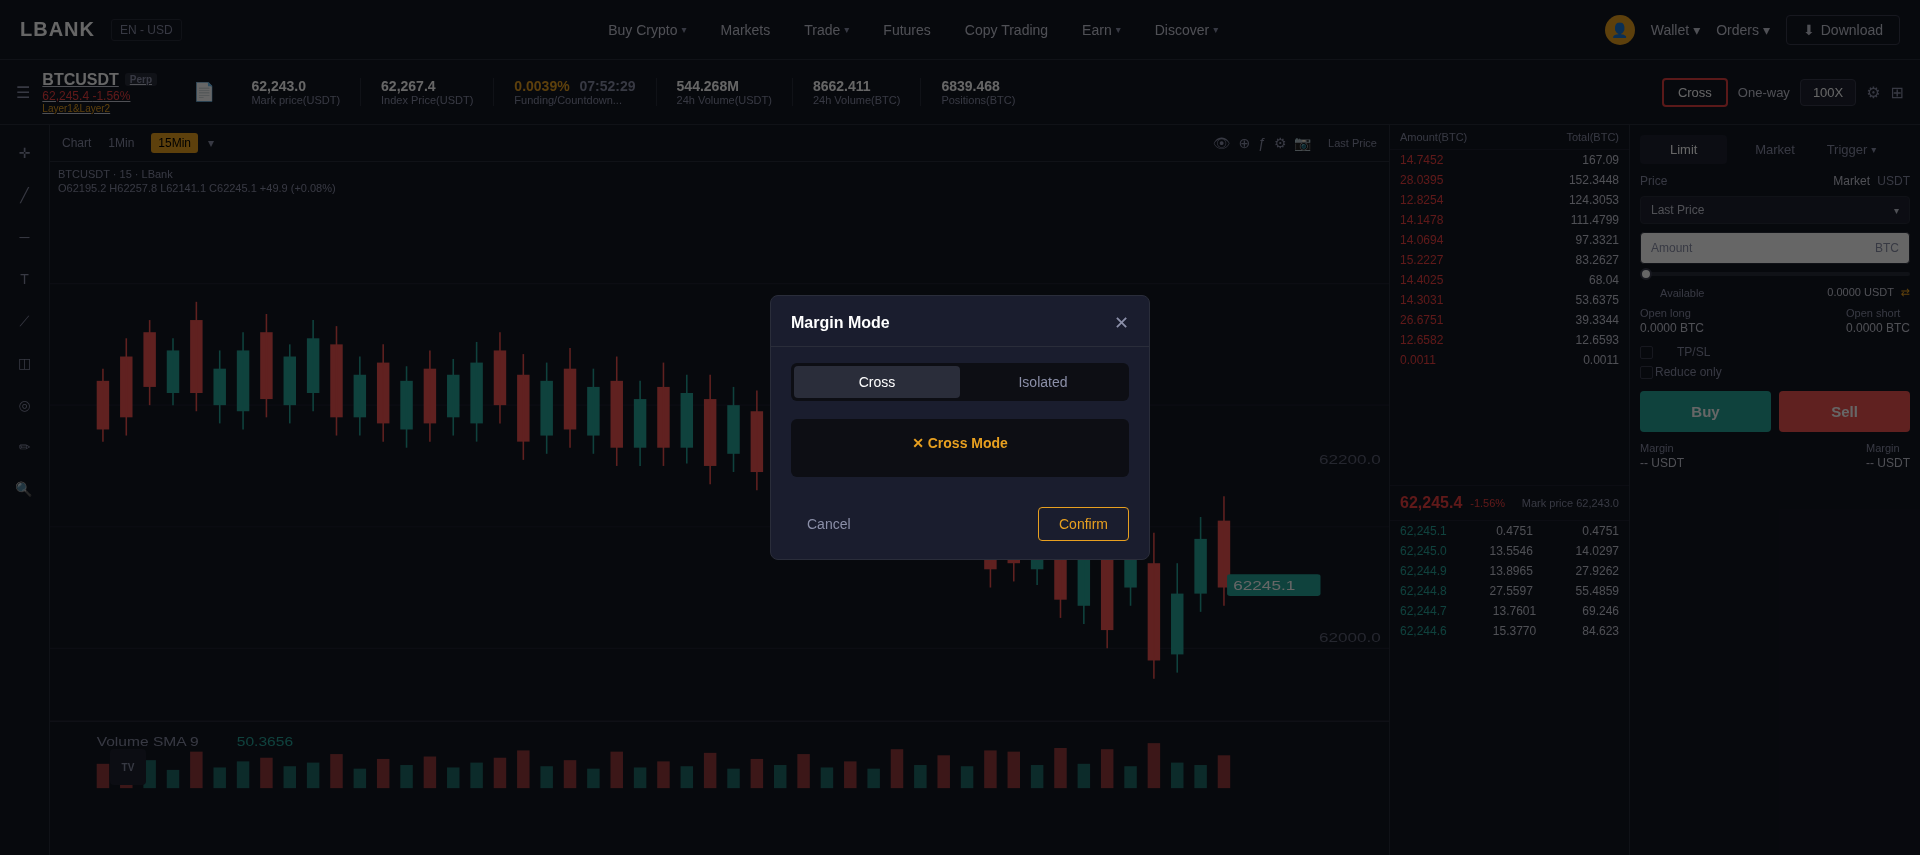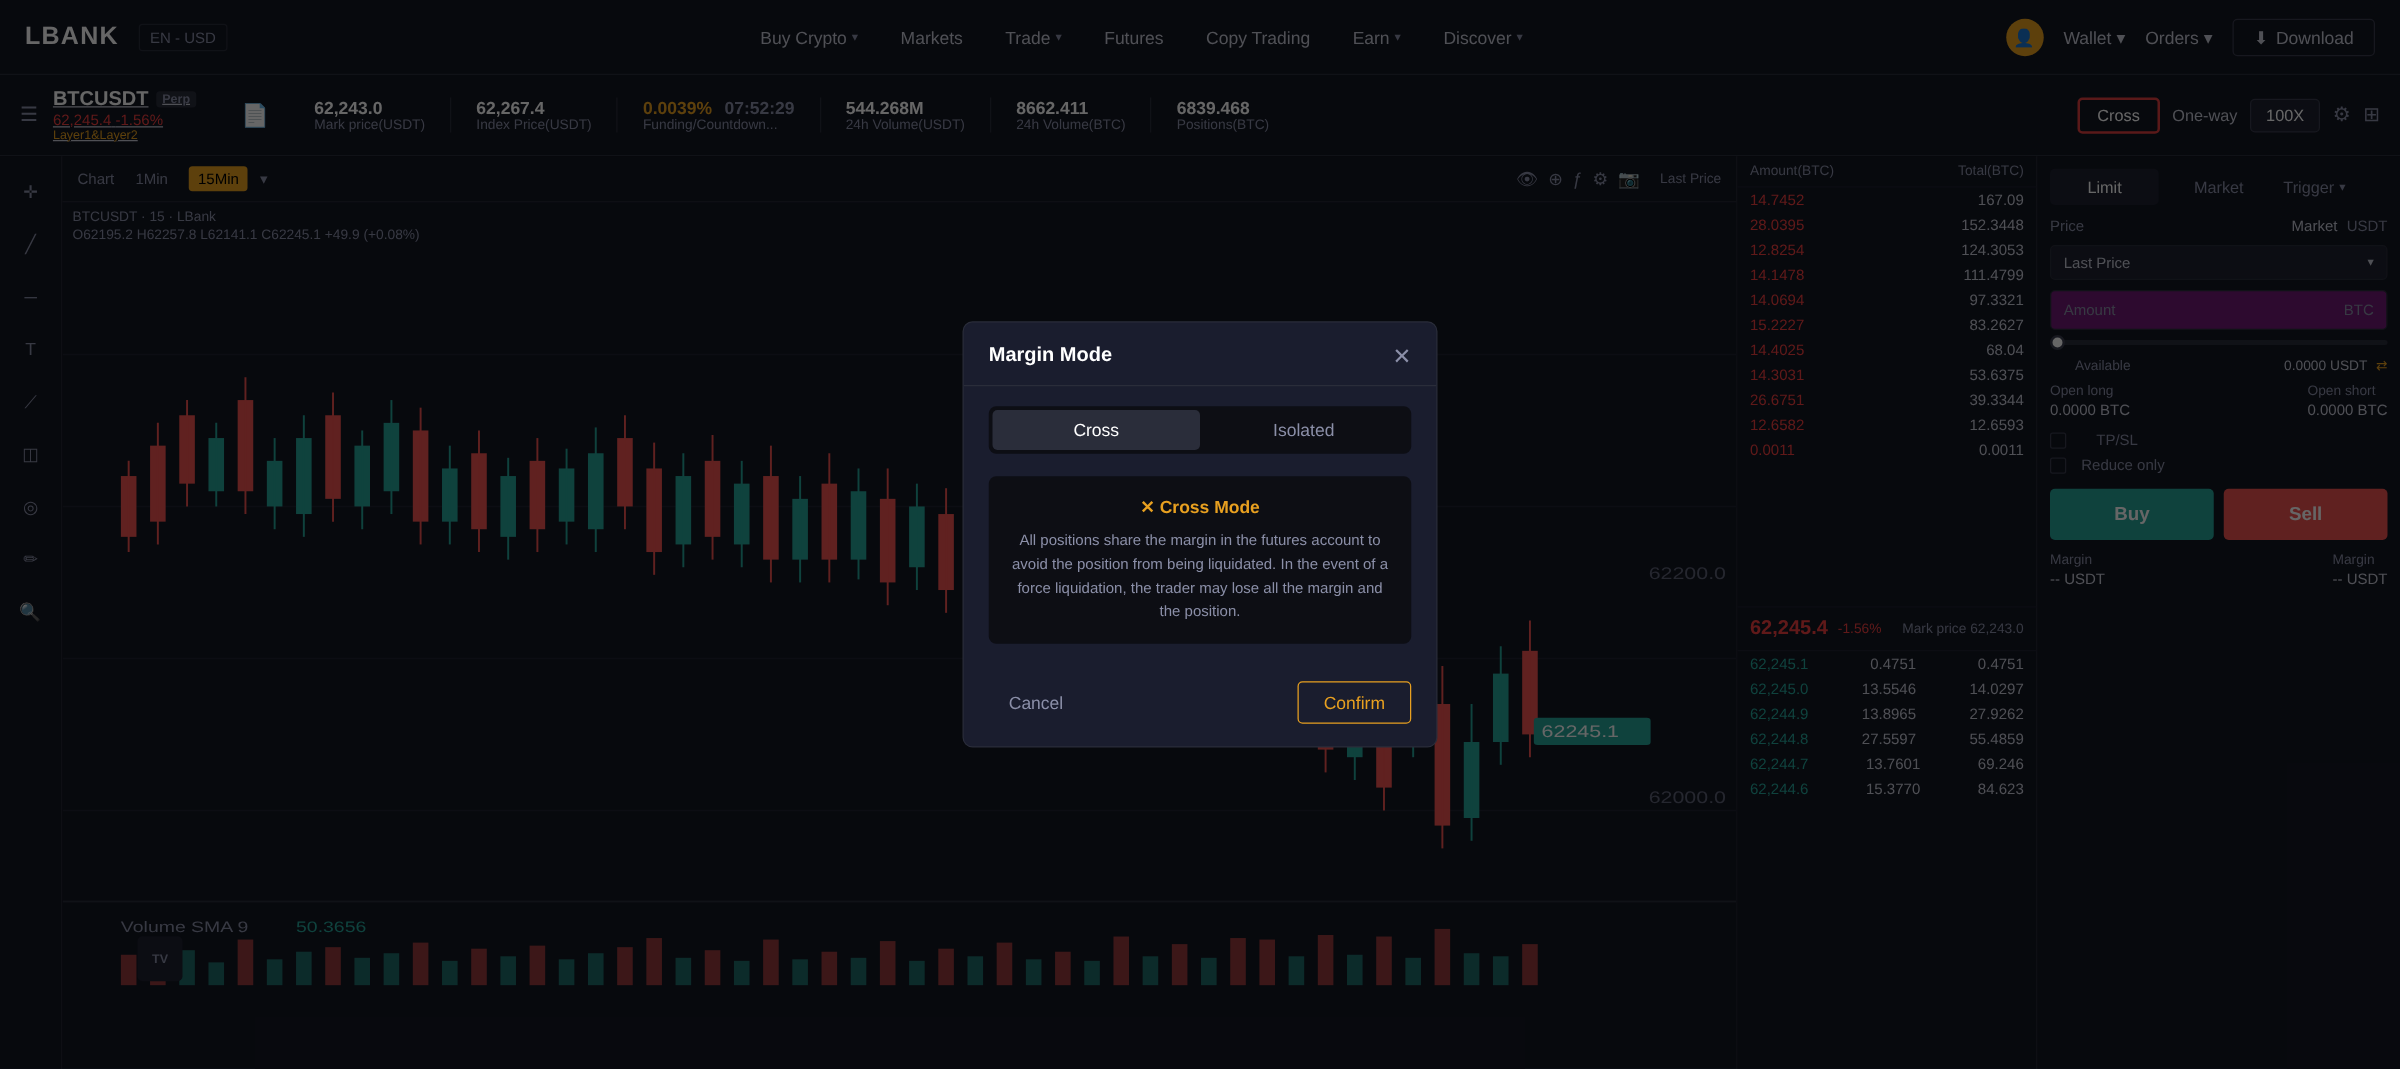--- a/index.html
+++ b/index.html
@@ -410,21 +410,21 @@
       padding: 6px 10px;
       color: #c5c7d4;
       font-size: 12px;
       margin-bottom: 8px;
       display: flex;
       justify-content: space-between;
       align-items: center;
       cursor: pointer;
     }
     .amount-row {
-      background: #701a75;
+      background: #ffffff;
       border: 1px solid #2a2d3a;
       border-radius: 4px;
       padding: 8px 10px;
       display: flex;
       justify-content: space-between;
       align-items: flex-end;
       margin-bottom: 8px;
     }
     .slider-row {
       margin-bottom: 10px;
@@ -473,21 +473,21 @@
     .checkbox {
       width: 13px; height: 13px;
       border: 1px solid #3a3d4e;
       border-radius: 2px;
       background: transparent;
     }
     .tpsl-label { color: #8b8fa8; font-size: 12px; }
     .reduce-row {
       display: flex;
       align-items: center;
-      gap: 12px;
+      gap: 2px;
       margin-bottom: 12px;
       text-align: center;
     }
     .trade-btns {
       display: flex;
       gap: 8px;
       margin-bottom: 10px;
     }
     .buy-btn {
       flex: 1;
@@ -1091,21 +1091,20 @@
       <span class="modal-title">Margin Mode</span>
       <span class="modal-close">✕</span>
     </div>
     <div class="modal-body">
       <div class="mode-tabs">
         <div class="mode-tab active">Cross</div>
         <div class="mode-tab">Isolated</div>
       </div>
       <div class="mode-description">
         <div class="mode-title">✕ Cross Mode</div>
-        <div class="mode-text">All positions share the margin in the futures account to avoid the position from being liquidated. In the event of a force liquidation, the trader may lose all the margin and the position.</div>
       </div>
     </div>
     <div class="modal-footer">
       <button class="cancel-btn">Cancel</button>
       <button class="confirm-btn">Confirm</button>
     </div>
   </div>
 </div>
 
 </body></html>

